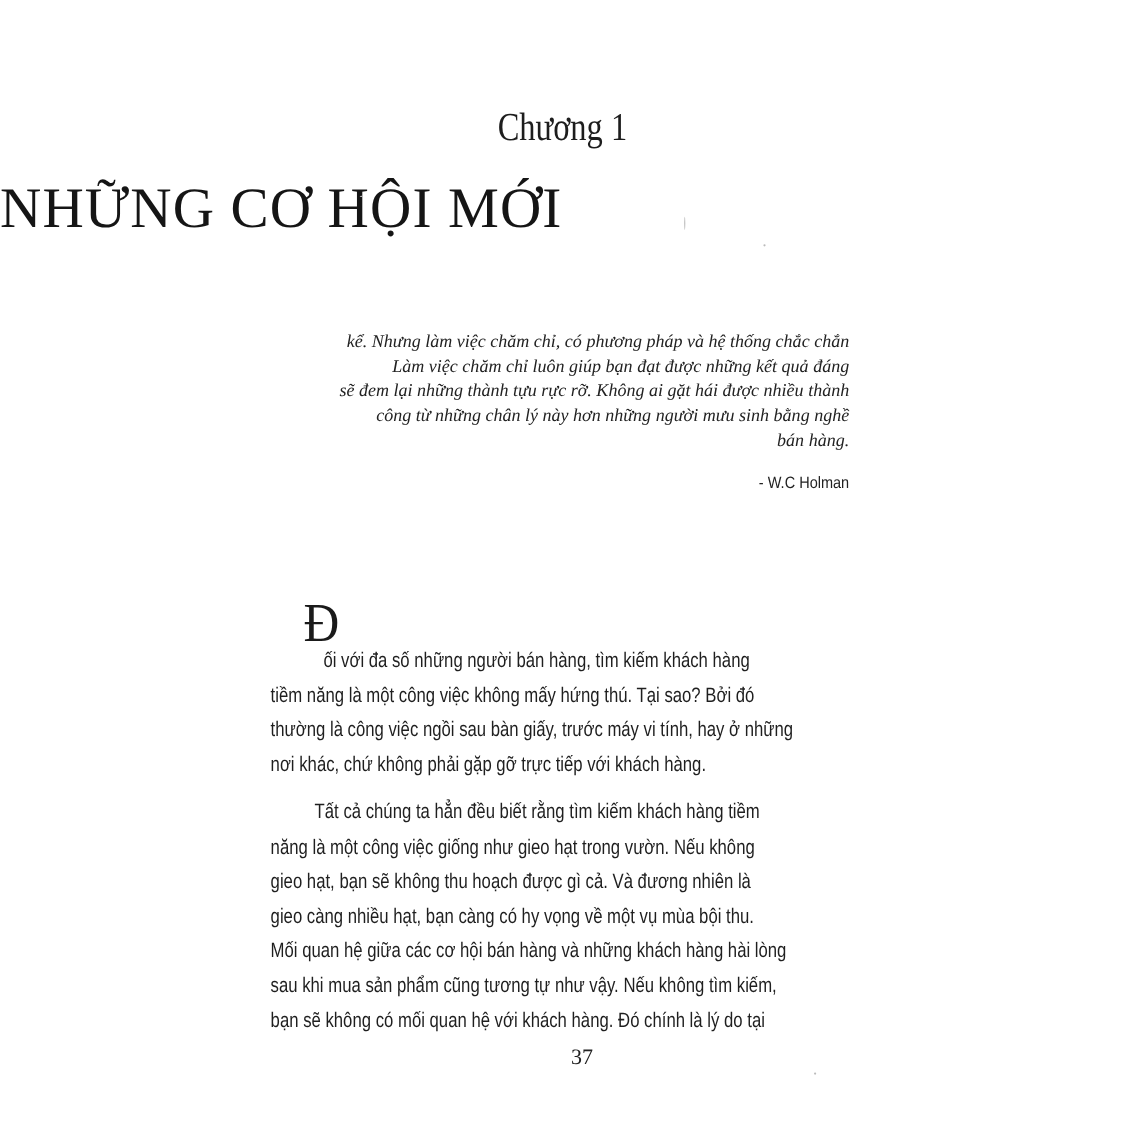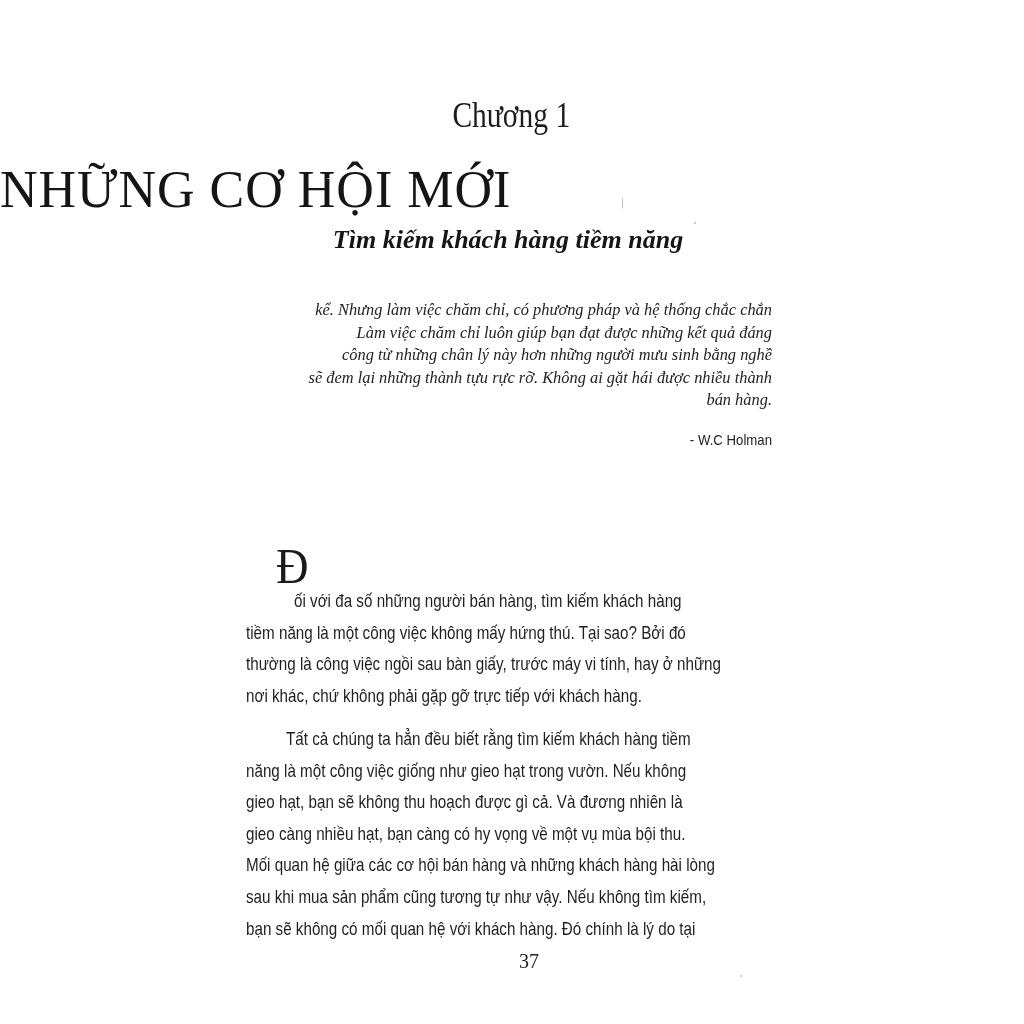--- a/index.html
+++ b/index.html
@@ -139,27 +139,26 @@
   </style>
 </head>
 <body>
 
 <div class="page">
 
   <div class="chapter-label">Chương 1</div>
 
   <div class="chapter-title">NHỮNG CƠ HỘI MỚI</div>
 
-  <div class="chapter-subtitle">Tìm kiếm khách hàng tiềm năng</div>
 
   <div class="epigraph">
     <span class="line">kể. Nhưng làm việc chăm chỉ, có phương pháp và hệ thống chắc chắn</span>
     <span class="line">Làm việc chăm chỉ luôn giúp bạn đạt được những kết quả đáng</span>
+    <span class="line">sẽ đem lại những thành tựu rực rỡ. Không ai gặt hái được nhiều thành</span>
     <span class="line">công từ những chân lý này hơn những người mưu sinh bằng nghề</span>
-    <span class="line">sẽ đem lại những thành tựu rực rỡ. Không ai gặt hái được nhiều thành</span>
     <span class="line">bán hàng.</span>
   </div>
 
   <div class="epigraph-author">- W.C Holman</div>
 
   <div class="drop-cap">Đ</div>
 
   <div class="body-text para-1">
     <span class="line indent-dropcap">ối với đa số những người bán hàng, tìm kiếm khách hàng</span>
     <span class="line">tiềm năng là một công việc không mấy hứng thú. Tại sao? Bởi đó</span>

